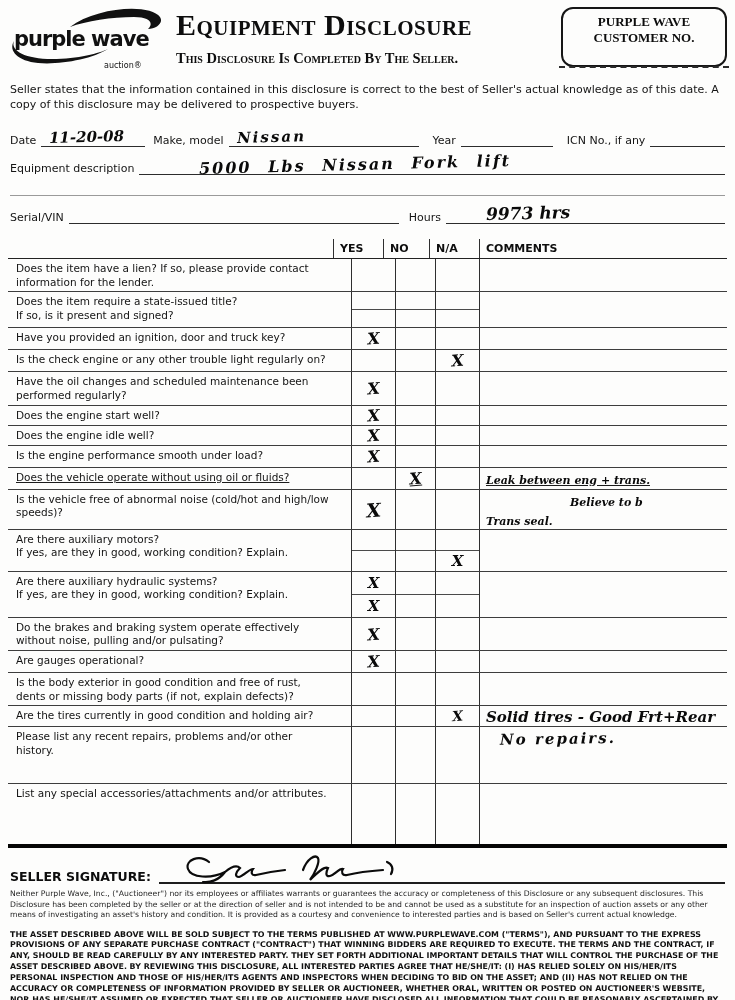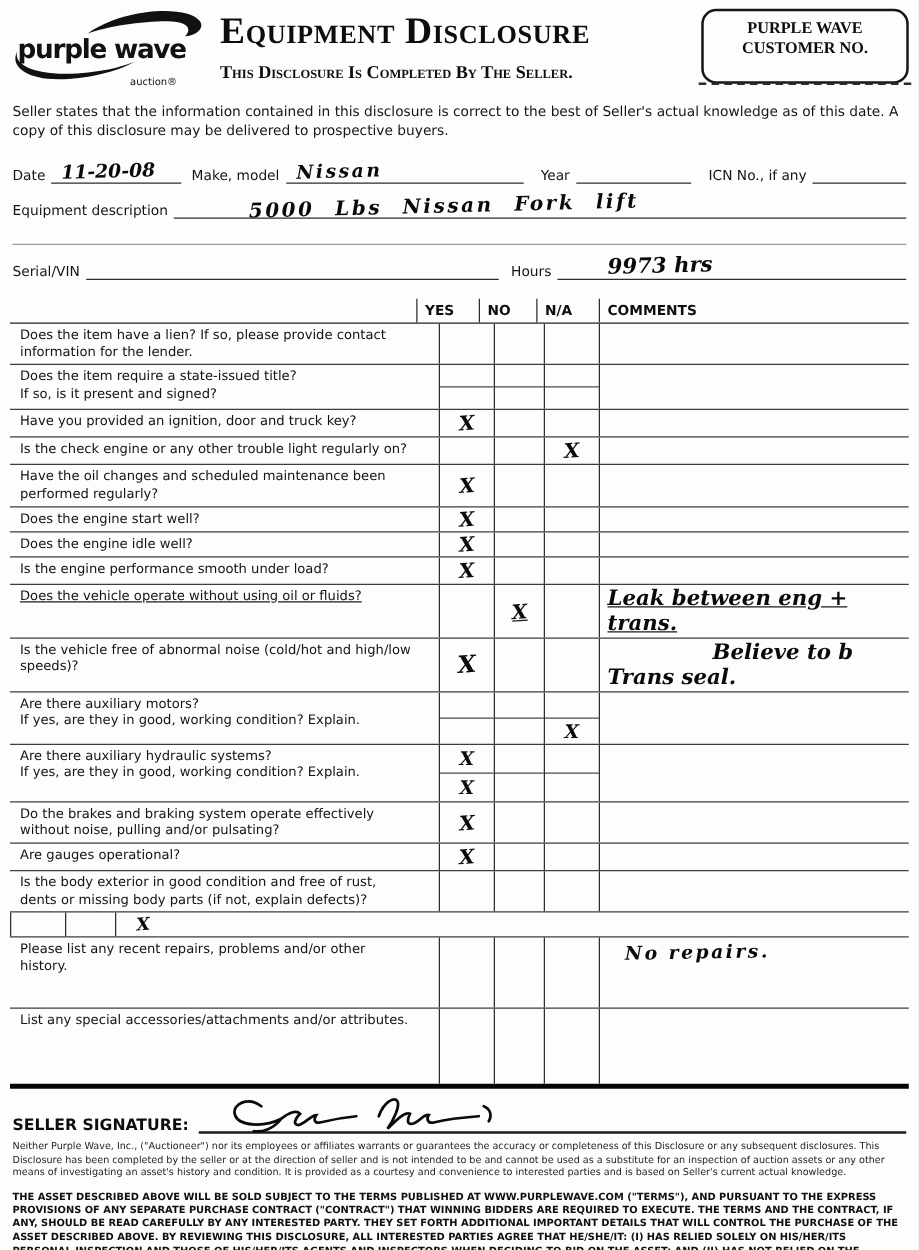--- a/index.html
+++ b/index.html
@@ -49,21 +49,21 @@
   .h-cell{font-weight:bold;font-size:11px;padding:3px 0 2px 6px;color:#0e0e0e;}
   .h-q{flex:1;}
   .mark{flex:1;display:flex;align-items:center;justify-content:center;
     font-family:"DejaVu Serif","Liberation Serif",serif;font-style:italic;font-weight:bold;
     font-size:16px;color:#0a0a0a;transform:rotate(-4deg);}
   .half{flex:1;display:flex;align-items:center;justify-content:center;
     font-family:"DejaVu Serif","Liberation Serif",serif;font-style:italic;font-weight:bold;
     font-size:15px;color:#0a0a0a;}
   .half-b{border-top:1px solid #4a4a4a;}
   .comment{font-family:"DejaVu Serif","Liberation Serif",serif;font-style:italic;font-weight:bold;
-    font-size:17px;color:#0a0a0a;white-space:pre-line;line-height:1.15;transform:rotate(-1deg);}
+    font-size:11px;color:#0a0a0a;white-space:pre-line;line-height:1.15;transform:rotate(-1deg);}
   .com-shift{padding-left:84px;margin-top:-4px;}
   .com-repairs{padding-left:14px;letter-spacing:2px;margin-top:2px;}
   
   .thick-rule{border-top:4px solid #050505;margin:0 8px;}
   .sig-line{display:flex;align-items:flex-end;margin:10px 10px 0 10px;}
   .sig-label{font-weight:bold;font-size:12.5px;white-space:nowrap;padding-right:8px;color:#0d0d0d;}
   .sig-slot{flex:1;border-bottom:2px solid #1d1d1d;position:relative;height:24px;}
   .sig-svg{position:absolute;left:20px;bottom:-6px;}
   
   .legal1{margin:5px 10px 0 10px;font-size:7.7px;line-height:1.35;color:#1e1e1e;}
@@ -365,29 +365,31 @@
       <div class="c-no">
           <span class="mark"></span>
         </div>
       <div class="c-na">
           <span class="mark"></span>
         </div>
       <div class="c-com"><span class="comment"></span></div>
     </div>
 
     <div class="t-row" style="min-height:20px;">
+      <div class="c-q">Are the tires currently in good condition and holding air?</div>
       <div class="c-yes">
           <span class="mark"></span>
         </div>
       <div class="c-no">
           <span class="mark"></span>
         </div>
       <div class="c-na">
           <span class="mark" style="font-size:14px;">X</span>
         </div>
+      <div class="c-com"><span class="comment" style="font-size:15px;">Solid tires - Good Frt+Rear</span></div>
     </div>
 
     <div class="t-row" style="min-height:57px;">
       <div class="c-q">Please list any recent repairs, problems and/or other
 history.</div>
       <div class="c-yes">
           <span class="mark"></span>
         </div>
       <div class="c-no">
           <span class="mark"></span>

